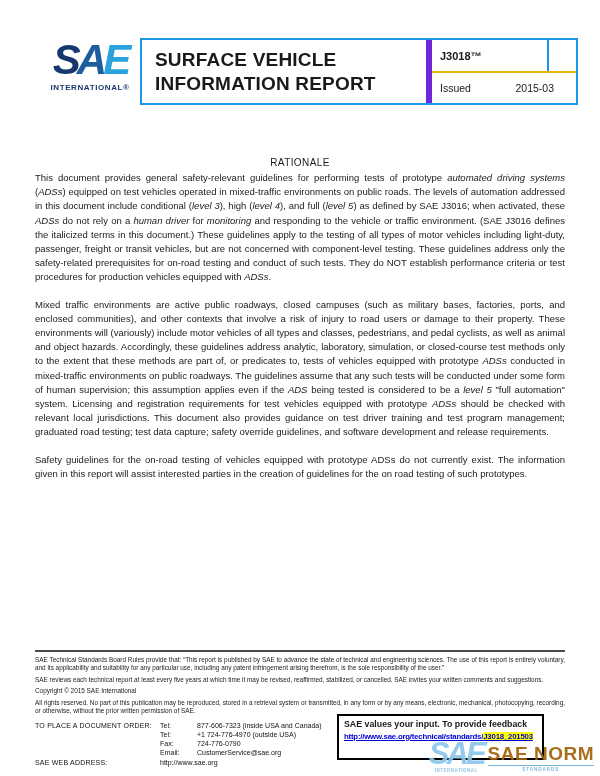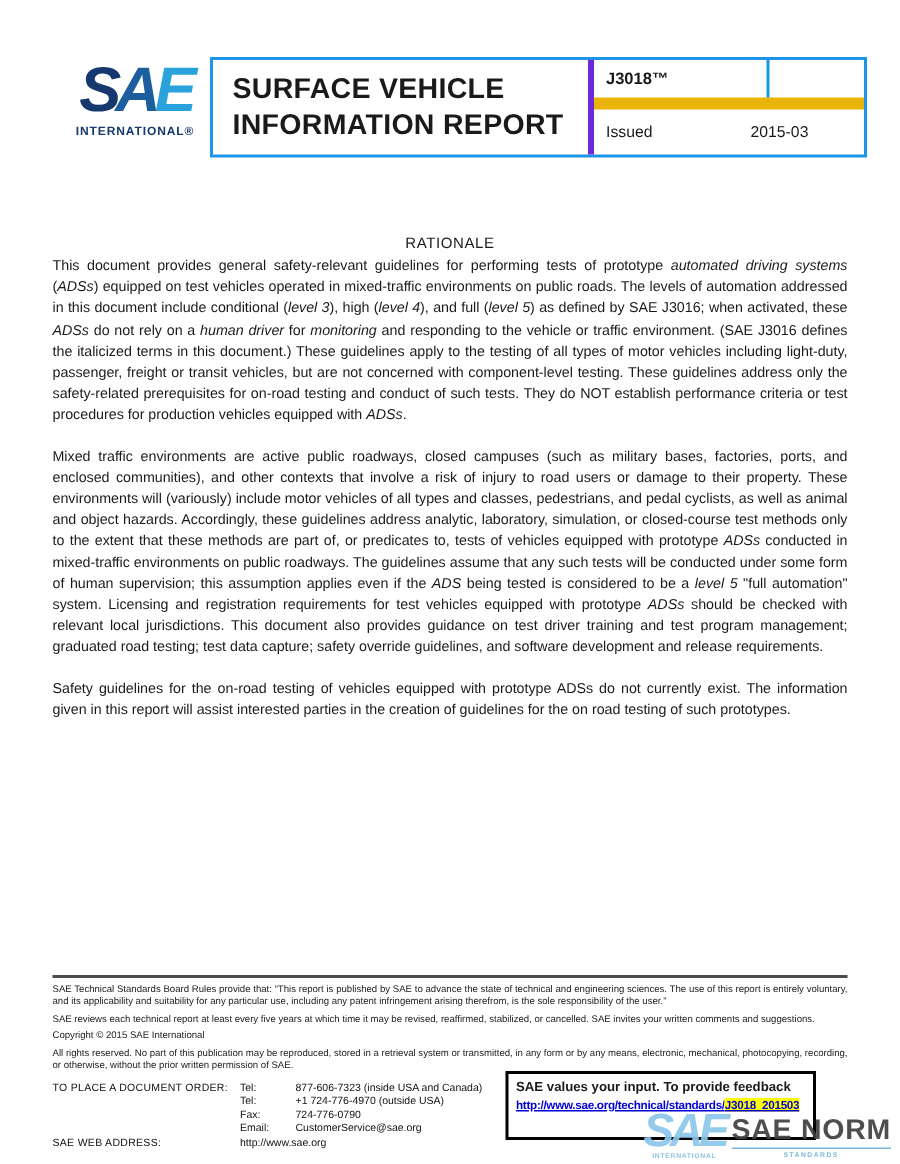--- a/index.html
+++ b/index.html
@@ -23,26 +23,26 @@
     color:#16386e; white-space:nowrap;
   }
 
   
   .hdr-box {
     position:absolute; left:140px; width:438px;
     border:2px solid #1b96e8; background:#fff;
   }
   .hdr-main { top:38px; height:67px; display:flex; }
   .hdr-title-cell {
-    width:254px; border-right:4px solid #6d28d9;
+    width:290px; border-right:6px solid #6d28d9;
     display:flex; align-items:center; padding-left:13px;
   }
   .hdr-title { font-size:19px; font-weight:bold; line-height:24px; letter-spacing:0.2px; }
   .hdr-right { flex:1; display:flex; flex-direction:column; }
-  .hdr-row1 { height:33px; border-bottom:8px solid #eab308; display:flex; }
+  .hdr-row1 { height:33px; border-bottom:2px solid #eab308; display:flex; }
   .hdr-cell-num {
     width:117px; border-right:2px solid #1b96e8;
     display:flex; align-items:center; padding-left:8px;
     font-size:11px; font-weight:bold;
   }
   .hdr-cell-date {
     flex:1; display:flex; align-items:center; padding-left:7px;
     font-size:11px; font-weight:bold;
   }
   .hdr-row2 { flex:1; position:relative; display:flex; align-items:center; font-size:10.5px; }
@@ -93,21 +93,21 @@
   }
   .wm-left { text-align:center; margin-right:4px; }
   .wm-sae {
     font-size:31px; font-weight:800; font-style:italic; letter-spacing:-3px;
     color:#8cc6ea; line-height:28px;
   }
   .wm-intl { font-size:4.5px; font-weight:bold; letter-spacing:0.5px; color:#85bedd; }
   .wm-right { margin-top:4px; text-align:center; }
   .wm-norm {
     font-size:19px; font-weight:800; letter-spacing:0.5px;
-    color:#404040; line-height:19px; white-space:nowrap;
+    color:#a16207; line-height:19px; white-space:nowrap;
   }
   .wm-sub {
     font-size:4.5px; font-weight:bold; letter-spacing:1px; color:#6fb3d9;
     border-top:1px solid #6fb3d9; margin-top:2px; padding-top:1px; white-space:nowrap;
   }
 </style>
 </head>
 <body>
 
 <div class="page">

